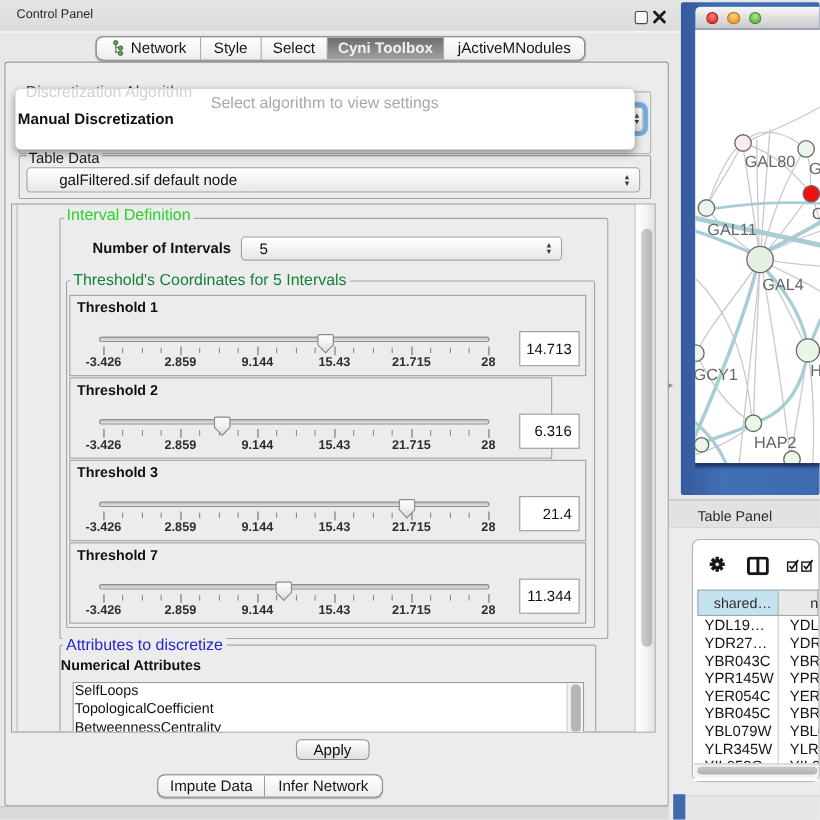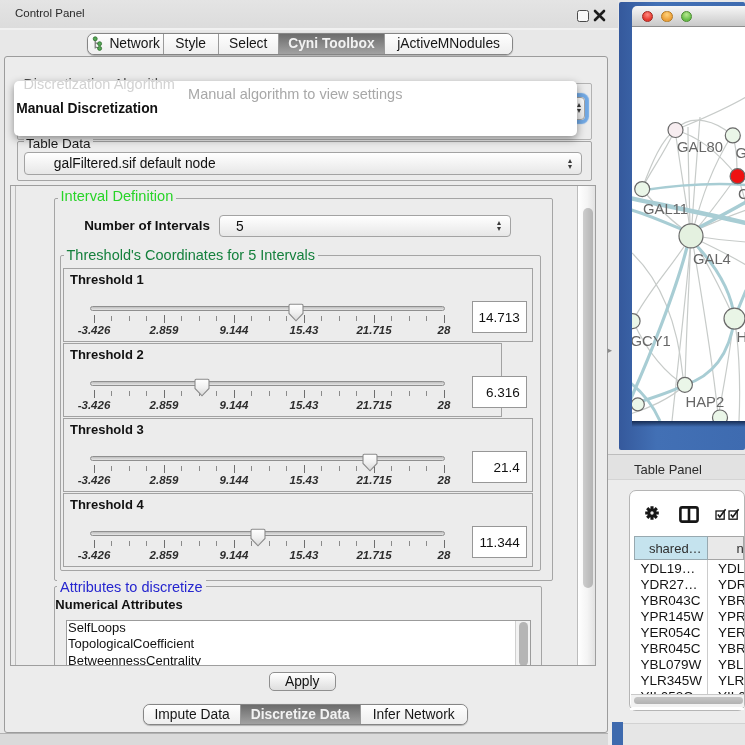--- a/index.html
+++ b/index.html
@@ -23,33 +23,33 @@
 .arr .up{border-bottom:4px solid #3a3a3a;}
 .arr .dn{border-top:4px solid #3a3a3a;}
 .tpanel{position:absolute;border:1px solid #a2a2a2;background:#ececec;box-sizing:border-box;}
 .ttitle{position:absolute;left:5.8px;top:2.5px;font-size:13px;font-weight:bold;color:#111;}
 .track{position:absolute;height:4.5px;border-radius:3px;border:1px solid #8f8f8f;
  background:linear-gradient(#bebebe,#e6e6e6);box-sizing:border-box;}
 .vbox{position:absolute;background:#fff;border:1px solid #979797;box-sizing:border-box;
  font-size:13.5px;color:#111;}
 .vbox span{position:absolute;right:6px;top:50%;transform:translateY(-50%);}
 .tick{position:absolute;width:1px;background:#6e6e6e;}
-.tlab{position:absolute;transform:translateX(-50%);font-size:11.5px;font-weight:bold;color:#2d2d2d;font-style:italic;}
+.tlab{position:absolute;transform:translateX(-50%);font-size:11.5px;font-weight:bold;color:#2d2d2d;}
 </style></head><body>
 <div id="root">
 <div style="position:absolute;left:0;top:0;width:618px;height:28px;background:linear-gradient(#e4e4e4,#dcdcdc);"></div>
 <div style="position:absolute;left:0;top:28px;width:618px;height:2px;background:#f1f1f1;"></div>
 <div style="position:absolute;left:15px;top:7px;font-size:11.5px;color:#2a2a2a;">Control Panel</div>
 <div style="position:absolute;left:577px;top:10px;width:10px;height:10px;border:1.6px solid #4a4a4a;border-radius:2.5px;background:#f8f8f8;"></div>
 <svg class="abs" style="left:593px;top:9px" width="13" height="13" viewBox="0 0 13 13">
       <path d="M2 2 L11 11 M11 2 L2 11" stroke="#1c1c1c" stroke-width="2.6" stroke-linecap="round"></path>
     </svg>
 <div style="position:absolute;left:3.5px;top:56px;width:604px;height:677px;background:#ececec;border:1px solid #9c9c9c;border-radius:3px;box-sizing:border-box;"></div>
 <div class="seg" style="left:86.7px;top:32.7px;height:20.1px;">
-      <div style="width:76px"><svg width="15" height="15" viewBox="0 0 15 15" style="margin-right:4px">
+      <div style="width:95px"><svg width="15" height="15" viewBox="0 0 15 15" style="margin-right:4px">
           <path d="M5.2 3 L5.2 12.5 M5.2 6.8 L9.3 7.6 M5.2 11 L9.3 12.2" stroke="#7a7a7a" stroke-width="1.2" fill="none"></path>
           <circle cx="5.2" cy="2.8" r="2" fill="#55a855" stroke="#2e6b2e" stroke-width="0.8"></circle>
           <circle cx="9.6" cy="7.7" r="2" fill="#55a855" stroke="#2e6b2e" stroke-width="0.8"></circle>
           <circle cx="9.6" cy="12.4" r="2" fill="#55a855" stroke="#2e6b2e" stroke-width="0.8"></circle>
         </svg>Network</div>
       <div style="width:55px">Style</div>
       <div style="width:60px">Select</div>
       <div style="width:106.4px" class="sel">Cyni Toolbox</div>
       <div style="width:127px">jActiveMNodules</div>
     </div>
@@ -218,21 +218,21 @@
             <stop offset="0.5" stop-color="#f0f0f0"></stop>
             <stop offset="1" stop-color="#d8d8d8"></stop>
           </linearGradient>
         </defs>
       </svg>
 <div class="vbox" style="left:407.5px;top:32px;width:55px;height:32px;">
         <span>21.4</span>
       </div>
 </div>
 <div class="tpanel" style="left:63.2px;top:493px;width:469.8px;height:74px;">
-<div class="ttitle">Threshold 4</div>
+<div class="ttitle">Threshold 7</div>
 <div class="track" style="left:26.3px;top:37px;width:354.5px;"></div>
 <div class="tick" style="left:29.8px;top:46px;height:7.5px;"></div>
 <div class="tick" style="left:47.3px;top:47px;height:5px;background:#8a8a8a;"></div>
 <div class="tick" style="left:64.8px;top:47px;height:5px;background:#8a8a8a;"></div>
 <div class="tick" style="left:82.3px;top:47px;height:5px;background:#8a8a8a;"></div>
 <div class="tick" style="left:99.8px;top:46px;height:7.5px;"></div>
 <div class="tick" style="left:117.3px;top:47px;height:5px;background:#8a8a8a;"></div>
 <div class="tick" style="left:134.8px;top:47px;height:5px;background:#8a8a8a;"></div>
 <div class="tick" style="left:152.3px;top:47px;height:5px;background:#8a8a8a;"></div>
 <div class="tick" style="left:169.8px;top:46px;height:7.5px;"></div>
@@ -274,21 +274,20 @@
       <div style="position:absolute;left:44.8px;top:22.4px;font-size:13px;font-weight:bold;color:#111;">Numerical Attributes</div>
       <div style="position:absolute;left:55.5px;top:44.5px;width:463px;height:46px;background:#fff;border:1px solid #9b9b9b;">
         <div style="position:absolute;left:1px;top:-0.8px;line-height:16.4px;font-size:13px;color:#121212;">SelfLoops<br>TopologicalCoefficient<br>BetweennessCentrality</div>
         <div style="position:absolute;right:0;top:0;width:14px;height:46px;background:#f2f2f2;border-left:1px solid #d0d0d0;"></div>
         <div style="position:absolute;right:2px;top:1.5px;width:9px;height:44px;border-radius:4.5px;background:#b5b5b5;"></div>
       </div>
     </div>
 <div style="position:absolute;left:269px;top:672px;width:66.5px;height:19px;border:1px solid #8f8f8f;border-radius:5px;background:linear-gradient(#ffffff,#dedede);box-sizing:border-box;display:flex;align-items:center;justify-content:center;font-size:13.8px;color:#111;">Apply</div>
 <div class="seg" style="left:143.4px;top:704px;height:19px;">
       <div style="width:96.4px">Impute Data</div>
-      <div style="width:119.8px" class="sel">Discretize Data</div>
       <div style="width:106.3px">Infer Network</div>
     </div>
 <div style="position:absolute;left:0;top:733px;width:618px;height:1px;background:#b2b2b2;"></div>
 <div style="position:absolute;left:0;top:734px;width:618px;height:11px;background:#dadada;"></div>
 <div style="position:absolute;left:607.5px;top:345px;width:8px;height:12px;font-size:9px;color:#8a8a8a;">▸</div>
 <div style="position:absolute;left:618.5px;top:1.5px;width:126.5px;height:448px;background:linear-gradient(90deg,#35599c 0%,#4270b5 30%,#3e6bb0 100%);border-radius:2px;"></div>
 <div style="position:absolute;left:631.5px;top:6px;width:113.5px;height:21px;background:linear-gradient(#f7f7f7,#c9c9c9);border-top-left-radius:5px;border-bottom:1px solid #8e8e8e;box-sizing:border-box;"></div>
 <div style="position:absolute;left:641.55px;top:10.8px;width:11.5px;height:11.5px;border-radius:50%;background:radial-gradient(circle at 50% 30%,#ff8a80 0%,#e63a30 65%,#e63a30 100%);border:0.8px solid #a02620;box-sizing:border-box;"></div>
 <div style="position:absolute;left:661.05px;top:10.8px;width:11.5px;height:11.5px;border-radius:50%;background:radial-gradient(circle at 50% 30%,#ffd27a 0%,#eda23b 65%,#eda23b 100%);border:0.8px solid #b57a20;box-sizing:border-box;"></div>
 <div style="position:absolute;left:680.85px;top:10.8px;width:11.5px;height:11.5px;border-radius:50%;background:radial-gradient(circle at 50% 30%,#b8e890 0%,#68bf4a 65%,#68bf4a 100%);border:0.8px solid #4a8a30;box-sizing:border-box;"></div>
@@ -395,14 +394,14 @@
       <div style="position:absolute;left:10.5px;top:128.6px;font-size:13.5px;color:#141414;">YIL052C</div>
       <div style="position:absolute;left:88px;top:128.6px;font-size:13.5px;color:#141414;">YIL0</div>
       <div style="position:absolute;left:77px;top:0;width:1px;height:134px;background:#cccccc;"></div>
     </div>
 <div style="position:absolute;left:630.5px;top:693.5px;width:113.5px;height:13.5px;background:#f2f2f2;border-top:1px solid #c9c9c9;box-sizing:border-box;"></div>
 <div style="position:absolute;left:634px;top:696.5px;width:108.5px;height:7.5px;border-radius:3.8px;background:linear-gradient(#c6c6c6,#b2b2b2);"></div>
 <div style="position:absolute;left:630px;top:708px;width:114px;height:2px;background:#ffffff;"></div>
 <div style="position:absolute;left:623px;top:722.5px;width:122px;height:22.5px;background:#e6e6e6;border-top:1px solid #d2d2d2;box-sizing:border-box;"></div>
 <div style="position:absolute;left:612px;top:722px;width:11px;height:23px;background:#3e6aae;"></div>
 <div style="position:absolute;left:13.5px;top:80.5px;width:563.5px;height:55.7px;background:#fff;border-radius:5px;box-shadow:0 3px 8px rgba(0,0,0,0.42);z-index:50;"></div>
-<div style="position:absolute;left:13.5px;top:86px;width:563.5px;height:16px;z-index:51;text-align:center;font-size:14.5px;color:#a8a8a8;">Manual algorithm to view settings</div>
+<div style="position:absolute;left:13.5px;top:86px;width:563.5px;height:16px;z-index:51;text-align:center;font-size:14.5px;color:#a8a8a8;">Select algorithm to view settings</div>
 <div style="position:absolute;left:16.2px;top:100.5px;z-index:51;font-size:13.8px;font-weight:bold;color:#111;">Manual Discretization</div>
 </div>
 </body></html>

